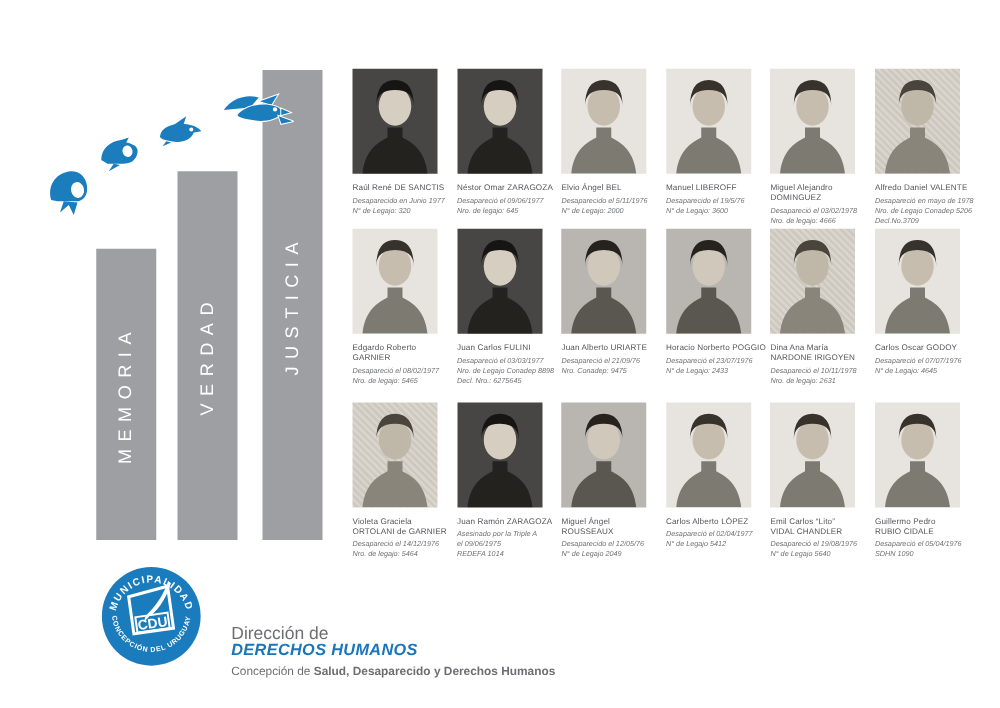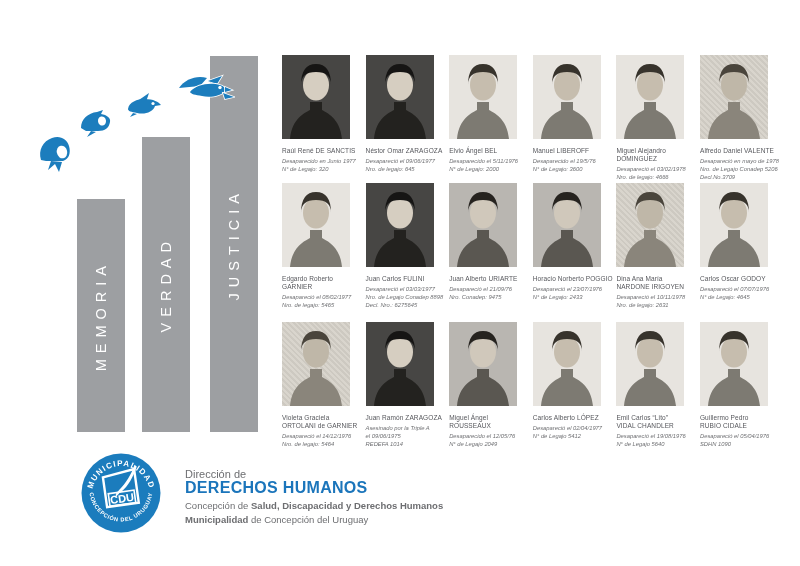--- a/index.html
+++ b/index.html
@@ -46,22 +46,22 @@
 
   .caption{margin-top:8px;width:82px;}
   .p-name{font-size:6.5px;line-height:1.2;color:#55565b;letter-spacing:.1px;}
   .p-details{margin-top:2px;font-size:5.8px;line-height:1.4;font-style:italic;color:#6f7073;}
 
   
   .logo{position:absolute;left:81px;top:453px;width:80px;height:80px;}
 
   
   .footer{position:absolute;left:185px;top:468px;color:#6d6e71;}
-  .f-line1{font-size:11px;line-height:12px;}
-  .f-line2{font-size:16px;line-height:16px;font-weight:bold;color:#1b75bb;letter-spacing:.3px;}
+  .f-line1{font-size:14px;line-height:12px;margin-top:32px;}
+  .f-line2{font-size:13px;line-height:16px;font-weight:bold;color:#1b75bb;letter-spacing:.3px;font-style:italic;}
   .f-line3{font-size:9.5px;line-height:14px;margin-top:3px;}
   .f-line4{font-size:9.5px;line-height:14px;}
   .bold{font-weight:bold;}
 </style>
 </head>
 <body>
 
 <div class="canvas">
 
   <div class="bar" id="bar-memoria">
@@ -469,17 +469,16 @@
       <path fill="#ffffff" d="M57,14 C52,24 46,31 38,37 L34,41 L40,39 C48,34 54,26 59,16 Z"></path>
       <path fill="#ffffff" d="M36,38 L33,44 L38,40 Z"></path>
       <rect x="27" y="39" width="26" height="12.5" fill="none" stroke="#ffffff" stroke-width="1.6"></rect>
       <text x="40" y="49.5" text-anchor="middle" font-family="Liberation Sans, sans-serif" font-size="11" font-weight="bold" fill="#ffffff">CDU</text>
     </g>
   </svg>
 
   <div class="footer">
     <div class="f-line1">Dirección de</div>
     <div class="f-line2">DERECHOS HUMANOS</div>
-    <div class="f-line3"><span>Concepción de </span><span class="bold">Salud, Discapacidad y Derechos Humanos</span></div>
-    <div class="f-line4"><span class="bold">Municipalidad</span><span> de Concepción del Uruguay</span></div>
+    <div class="f-line3"><span>Concepción de </span><span class="bold">Salud, Desaparecido y Derechos Humanos</span></div>
   </div>
 
 </div>
 
 </body></html>

